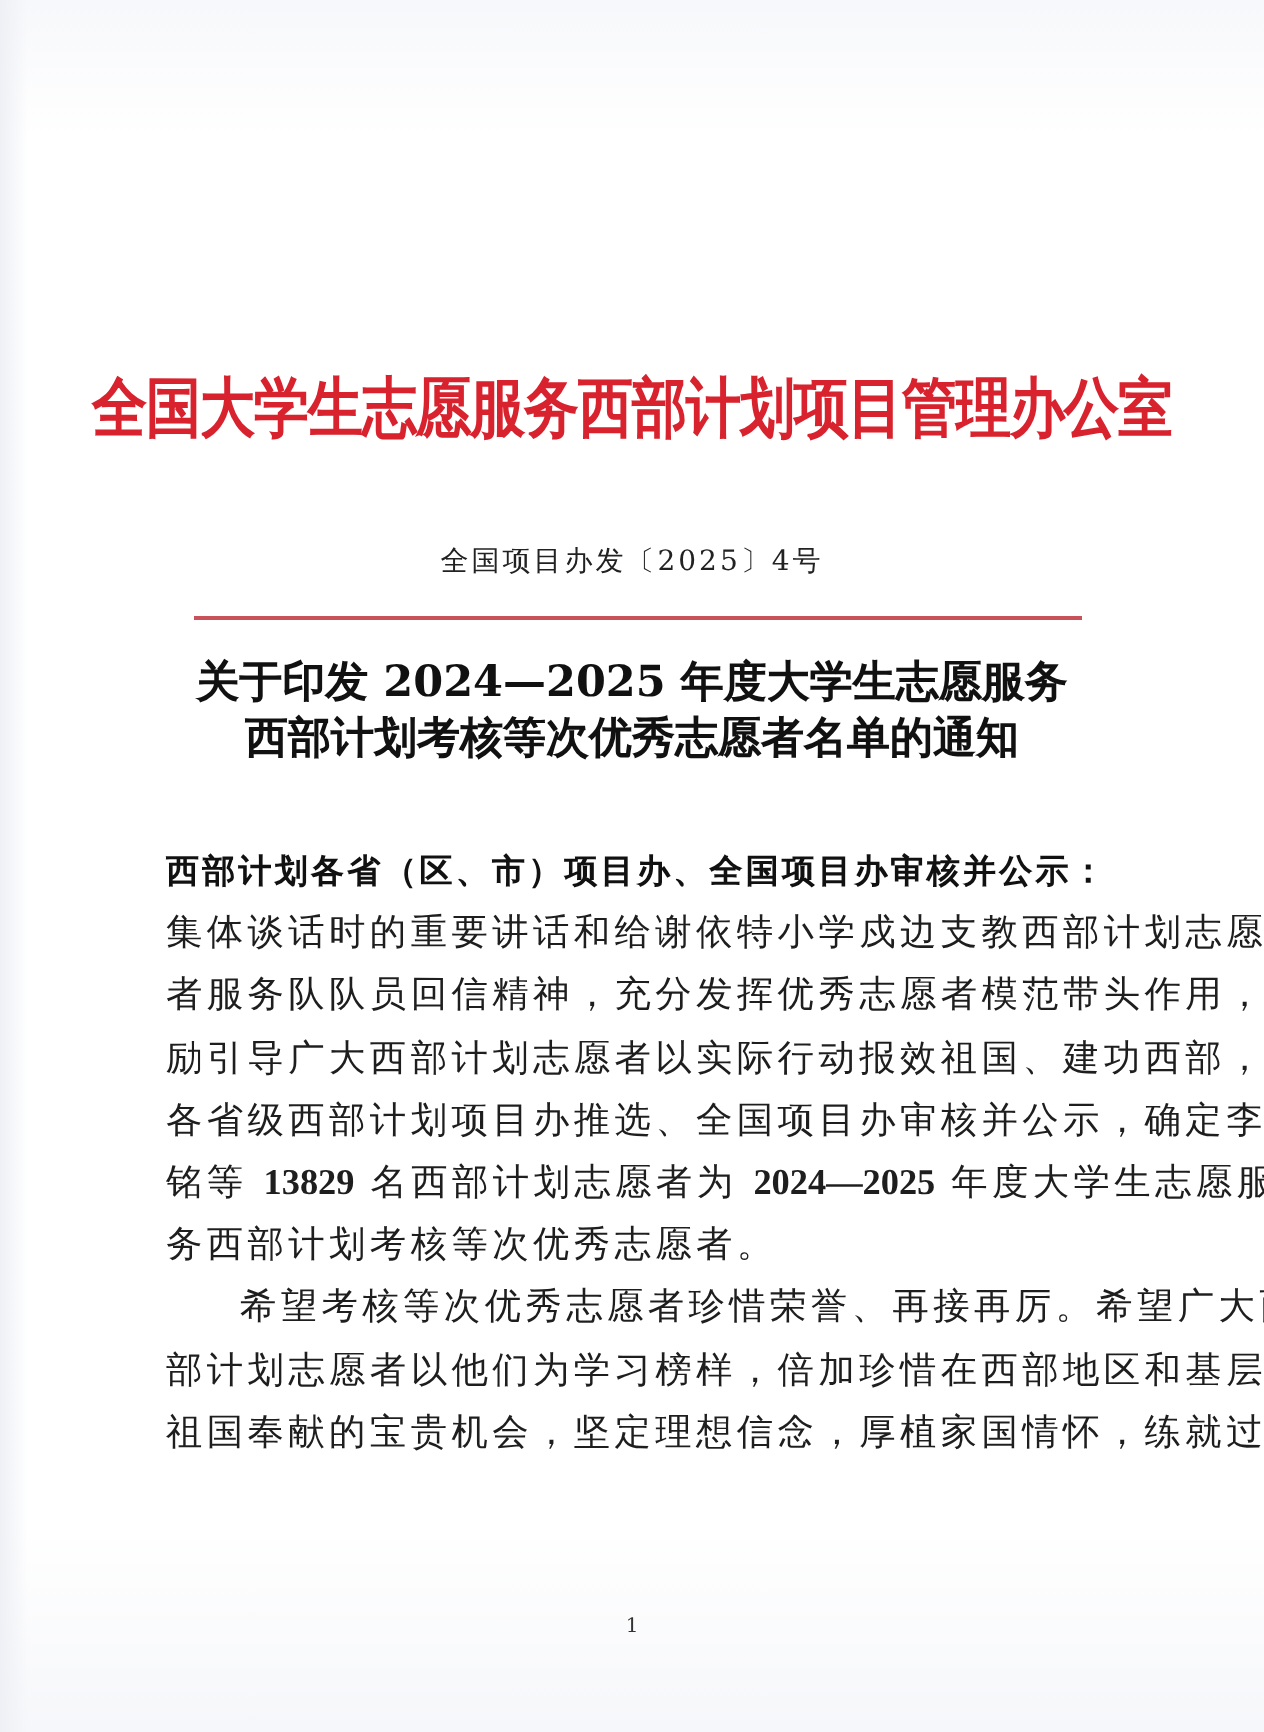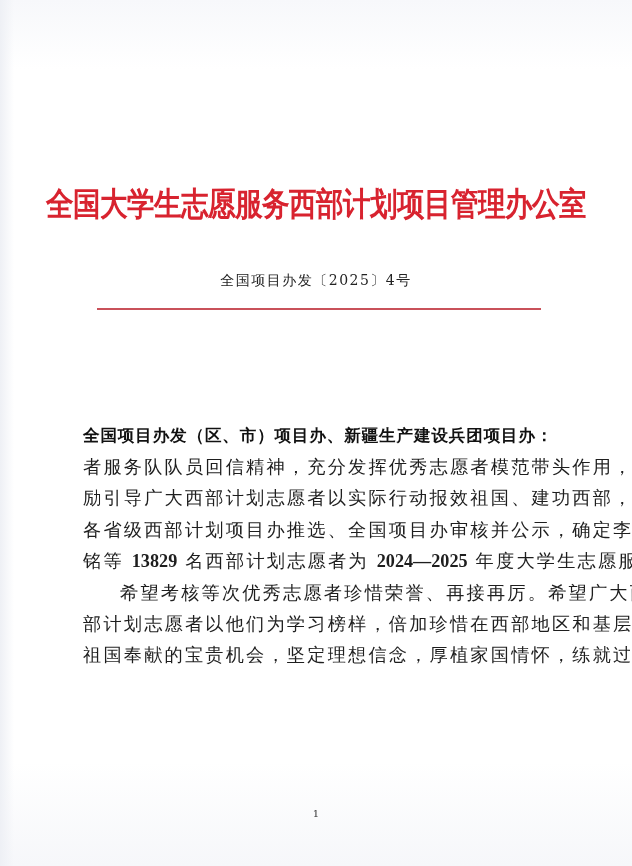--- a/index.html
+++ b/index.html
@@ -121,28 +121,34 @@
 
 <div class="page">
   <div class="scan-edge-left"></div>
 
   <div class="letterhead">全国大学生志愿服务西部计划项目管理办公室</div>
 
   <div class="doc-number">全国项目办发〔2025〕4号</div>
 
   <div class="red-rule"></div>
 
+  <div class="title">
+    <span class="line">关于印发 2024—2025 年度大学生志愿服务</span>
+    <span class="line">西部计划考核等次优秀志愿者名单的通知</span>
+  </div>
 
   <div class="body-text">
-    <span class="para-line salutation">全国项目办发（区、市）项目办、新疆生产建设兵团项目办：</span>
+    <span class="para-line salutation">西部计划各省（区、市）项目办、全国项目办审核并公示：</span>
 
+    <span class="para-line">集体谈话时的重要讲话和给谢依特小学戍边支教西部计划志愿</span>
     <span class="para-line">者服务队队员回信精神，充分发挥优秀志愿者模范带头作用，激</span>
     <span class="para-line">励引导广大西部计划志愿者以实际行动报效祖国、建功西部，经</span>
     <span class="para-line">各省级西部计划项目办推选、全国项目办审核并公示，确定李嘉</span>
     <span class="para-line"><span>铭等 </span><span class="num-bold">13829</span><span> 名西部计划志愿者为 </span><span class="num-bold">2024—2025</span><span> 年度大学生志愿服</span></span>
+    <span class="para-line last">务西部计划考核等次优秀志愿者。</span>
 
     <span class="para-line indent">希望考核等次优秀志愿者珍惜荣誉、再接再厉。希望广大西</span>
     <span class="para-line">部计划志愿者以他们为学习榜样，倍加珍惜在西部地区和基层为</span>
     <span class="para-line">祖国奉献的宝贵机会，坚定理想信念，厚植家国情怀，练就过硬</span>
   </div>
 
   <div class="page-number">1</div>
 </div>
 
 </body></html>

